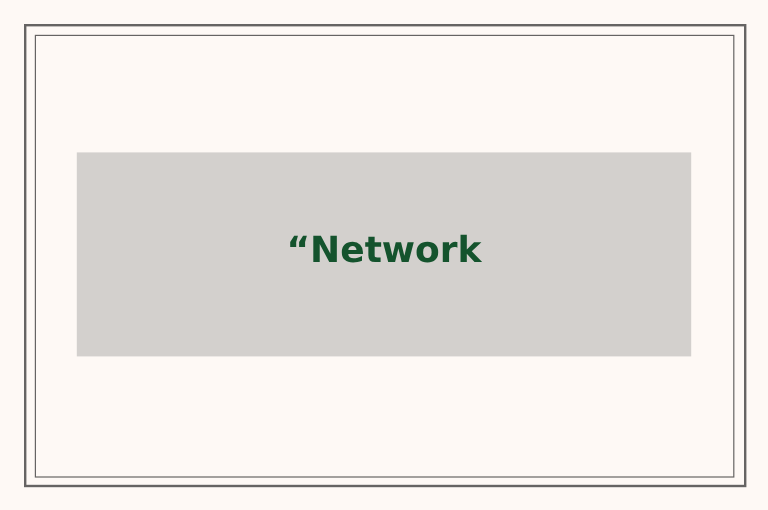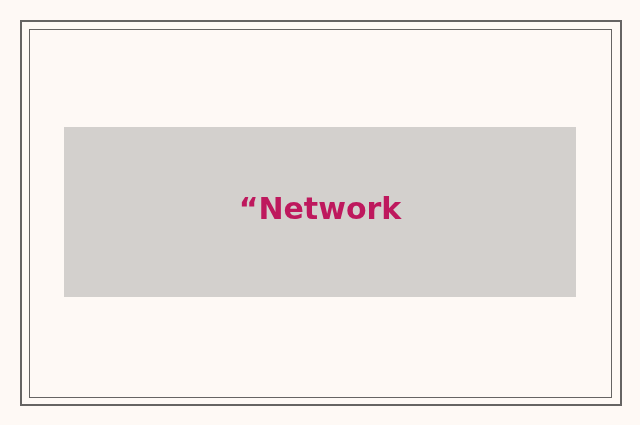--- a/index.html
+++ b/index.html
@@ -25,21 +25,21 @@
     .placeholder {
       position: absolute;
       left: 64px; top: 127px;
       width: 512px; height: 170px;
       background: #d3d0cd;
       display: flex;
       align-items: center;
       justify-content: center;
     }
     .placeholder-text {
-      color: #be185d;
+      color: #14532d;
       font-weight: bold;
       font-size: 30px;
       line-height: 44px;
       text-align: center;
       width: 240px;
       margin-top: -6px;
     }
   </style>
 </head>
 <body>

